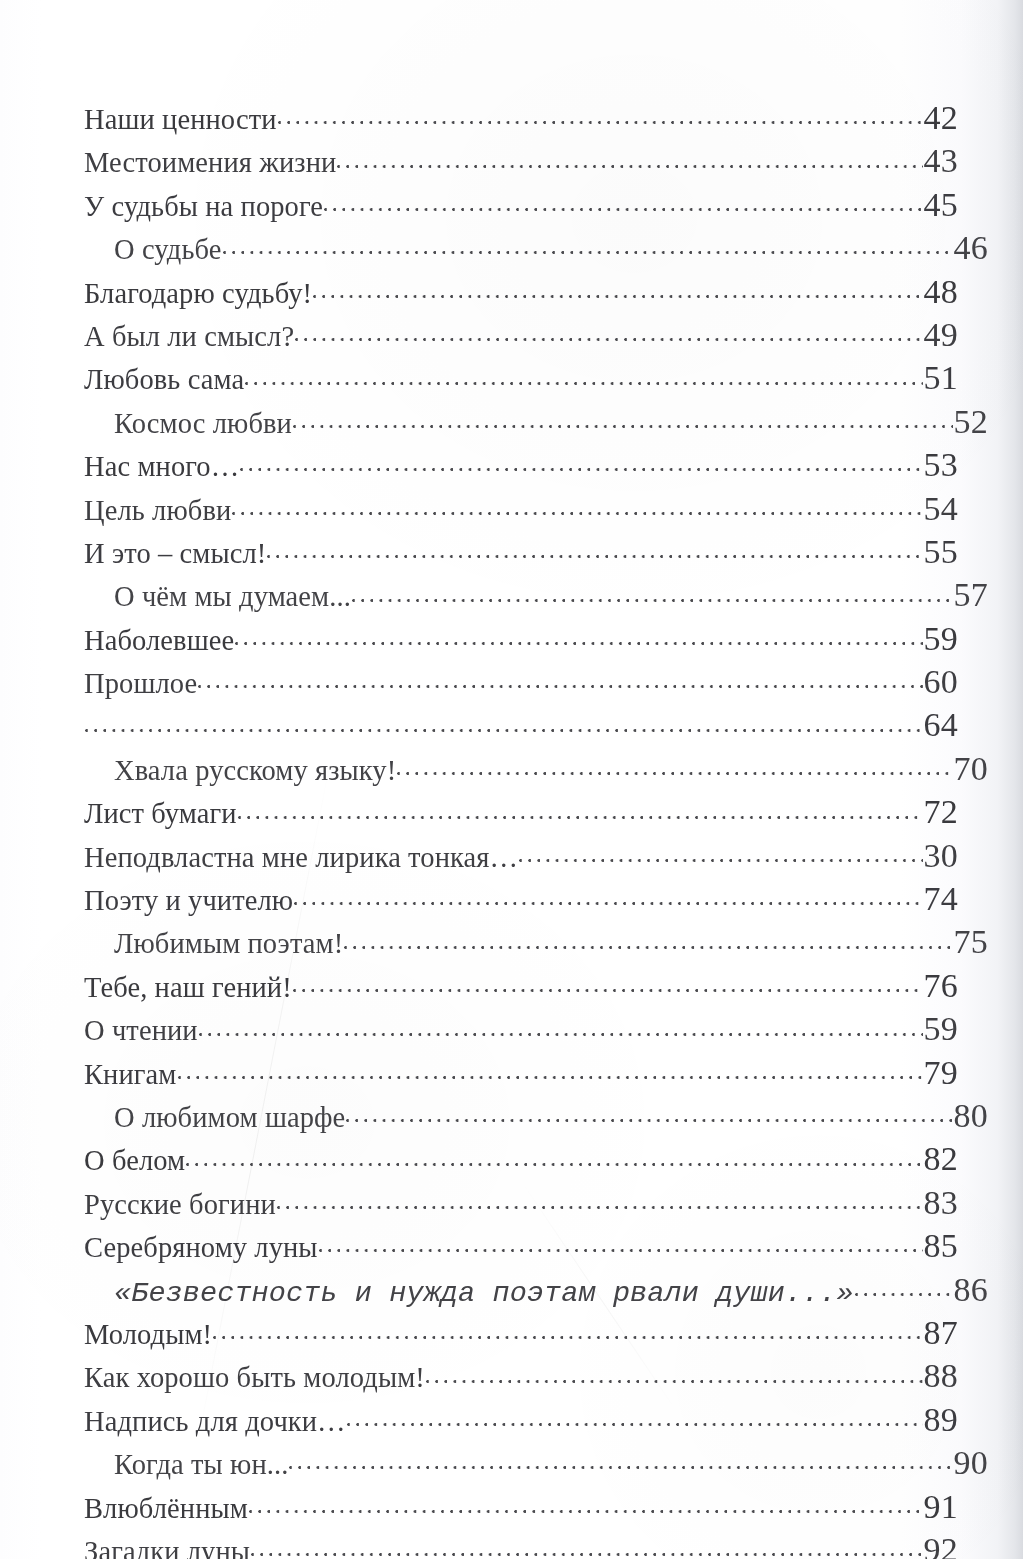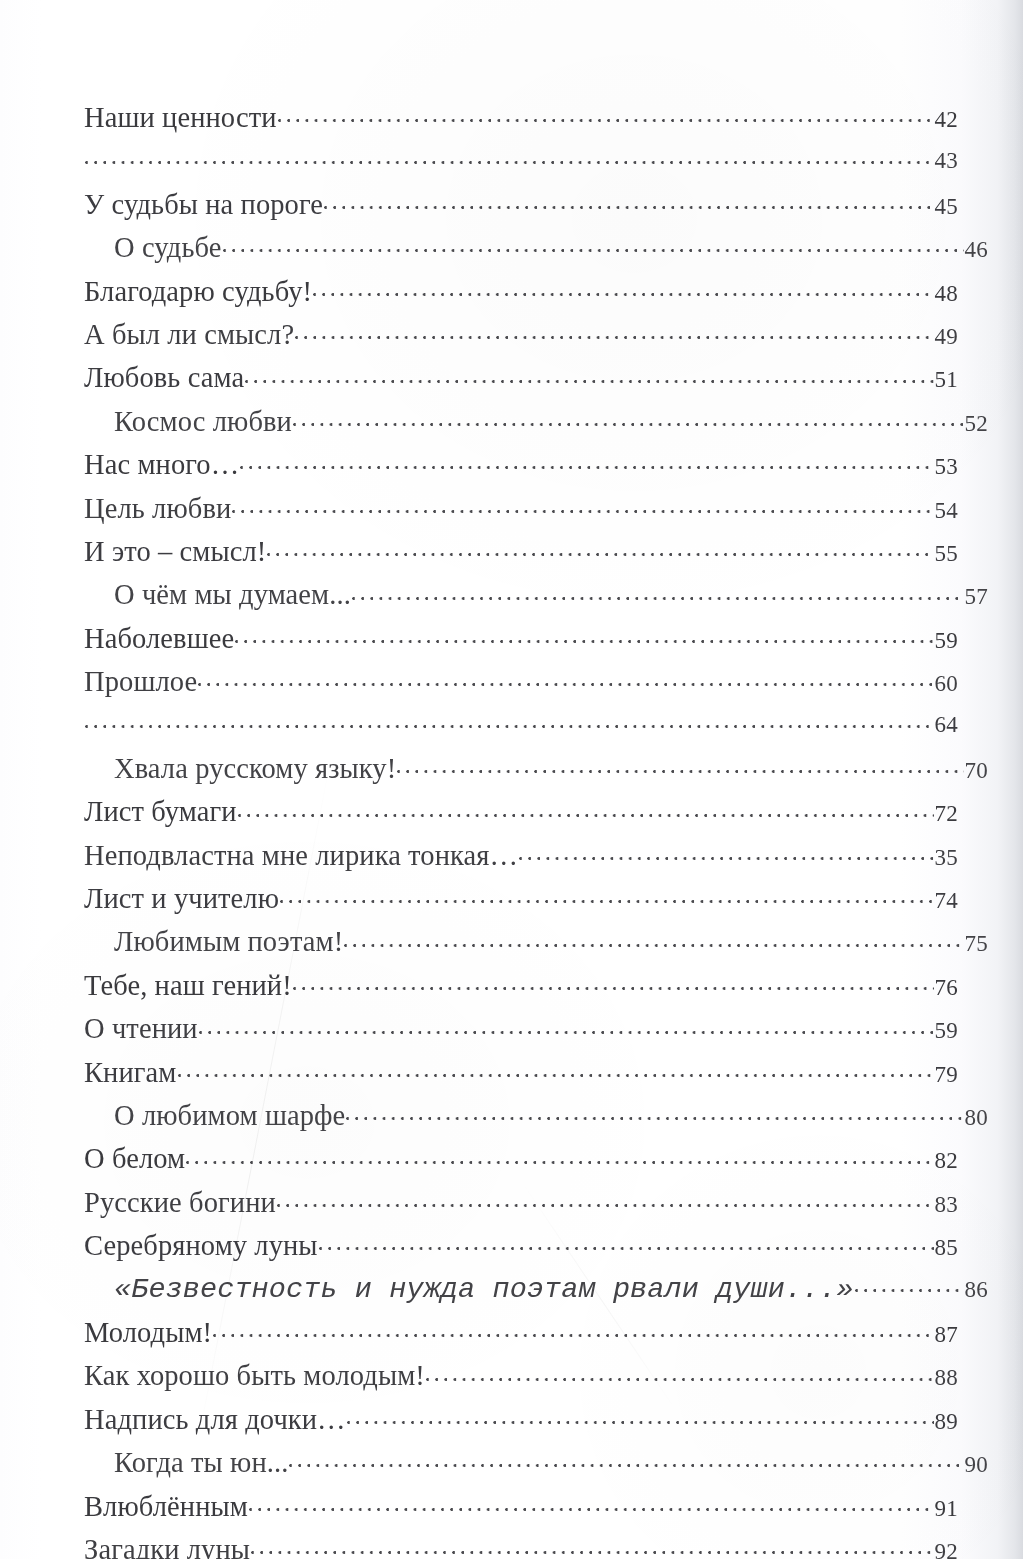--- a/index.html
+++ b/index.html
@@ -112,21 +112,21 @@
     bottom: 0.165em;
     height: 3px;
     background-image: radial-gradient(circle at 1.5px 1.5px, #4a4a4e 1.25px, rgba(0,0,0,0) 1.55px);
     background-size: 9.15px 3px;
     background-repeat: repeat-x;
   }
 
   .toc-page {
     flex: 0 0 auto;
     text-align: right;
-    font-size: 23px;
+    font-size: 34px;
     letter-spacing: 0.2px;
   }
 
   
   .toc-entry:nth-child(4n+1)  { color: #3a3a3e; }
   .toc-entry:nth-child(4n+2)  { color: #3f3f43; }
   .toc-entry:nth-child(4n+3)  { color: #3c3c41; }
   .toc-entry:nth-child(4n)    { color: #434347; margin-left: 30px; }
 </style>
 </head>
@@ -137,20 +137,21 @@
   <div class="crease"></div>
   <div class="crease2"></div>
 
   <div class="toc" id="toc-list">
       <div class="toc-entry">
         <span class="toc-title">Наши ценности</span>
         <span class="toc-leader"></span>
         <span class="toc-page">42</span>
       </div>
       <div class="toc-entry">
+        <span class="toc-title">Местоимения жизни</span>
         <span class="toc-leader"></span>
         <span class="toc-page">43</span>
       </div>
       <div class="toc-entry">
         <span class="toc-title">У судьбы на пороге</span>
         <span class="toc-leader"></span>
         <span class="toc-page">45</span>
       </div>
       <div class="toc-entry">
         <span class="toc-title">О судьбе</span>
@@ -217,24 +218,24 @@
         <span class="toc-page">70</span>
       </div>
       <div class="toc-entry">
         <span class="toc-title">Лист бумаги</span>
         <span class="toc-leader"></span>
         <span class="toc-page">72</span>
       </div>
       <div class="toc-entry">
         <span class="toc-title">Неподвластна мне лирика тонкая…</span>
         <span class="toc-leader"></span>
-        <span class="toc-page">35</span>
-      </div>
-      <div class="toc-entry">
-        <span class="toc-title">Лист и учителю</span>
+        <span class="toc-page">30</span>
+      </div>
+      <div class="toc-entry">
+        <span class="toc-title">Поэту и учителю</span>
         <span class="toc-leader"></span>
         <span class="toc-page">74</span>
       </div>
       <div class="toc-entry">
         <span class="toc-title">Любимым поэтам!</span>
         <span class="toc-leader"></span>
         <span class="toc-page">75</span>
       </div>
       <div class="toc-entry">
         <span class="toc-title">Тебе, наш гений!</span>

